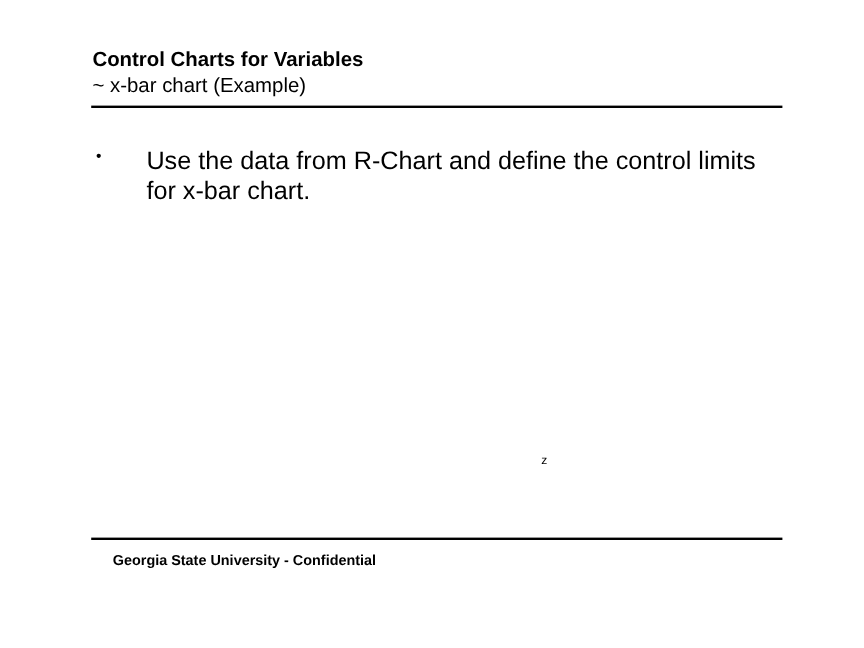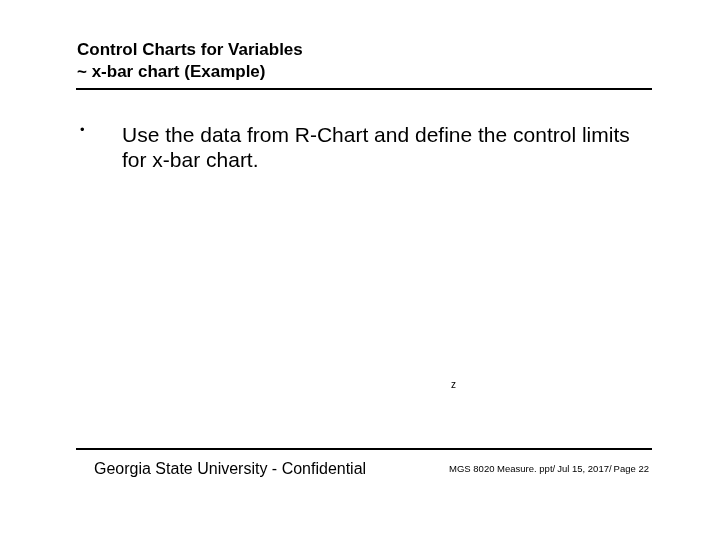--- a/index.html
+++ b/index.html
@@ -1,28 +1,28 @@
 <!DOCTYPE html>
 <html><head>
 <meta charset="utf-8">
 <style>
   * { margin: 1px; padding: 0; box-sizing: border-box; }
   html, body { width: 720px; height: 540px; background: #ffffff; font-family: Arial, Helvetica, sans-serif; color: #000; }
   .slide { position: relative; width: 720px; height: 540px; }
   .header { position: absolute; left: 72px; top: 34px; }
   .title-line1 { font-size: 17px; font-weight: bold; line-height: 1.25; }
-  .title-line2 { font-size: 17px; font-weight: bold; line-height: 1.25; }
+  .title-line2 { font-size: 17px; font-weight: normal; line-height: 1.25; }
   .hr-top { position: absolute; left: 72px; top: 84px; width: 576px; height: 0; border-top: 2px solid #000; }
   .body { position: absolute; left: 74px; top: 116px; width: 574px; }
   .bullet-row { display: flex; align-items: flex-start; }
   .bullet-dot { font-size: 13px; line-height: 1.2; width: 40px; flex: 0 0 40px; }
   .bullet-text { font-size: 21px; line-height: 1.2; }
   .z-mark { position: absolute; left: 447px; top: 375px; font-size: 10px; }
   .hr-bot { position: absolute; left: 72px; top: 444px; width: 576px; height: 0; border-top: 2px solid #000; }
-  .footer-left { position: absolute; left: 90px; top: 456px; font-size: 16px; font-weight: normal; }
+  .footer-left { position: absolute; left: 90px; top: 456px; font-size: 12px; font-weight: bold; }
   .footer-right { position: absolute; right: 72px; top: 459px; font-size: 9.5px; text-align: right; }
 </style>
 </head>
 <body>
 
 <div class="slide">
 
   <div class="header">
     <div class="title-line1">Control Charts for Variables</div>
     <div class="title-line2">~ x-bar chart (Example)</div>
@@ -35,17 +35,14 @@
       <div class="bullet-dot">•</div>
       <div class="bullet-text">Use the data from R-Chart and define the control limits for x-bar chart.</div>
     </div>
   </div>
 
   <div class="z-mark">z</div>
 
   <div class="hr-bot"></div>
 
   <div class="footer-left">Georgia State University - Confidential</div>
-  <div class="footer-right">
-    <span>MGS 8020 Measure. ppt/</span><span>Jul 15, 2017/</span><span>Page 22</span>
-  </div>
 
 </div>
 
 </body></html>

